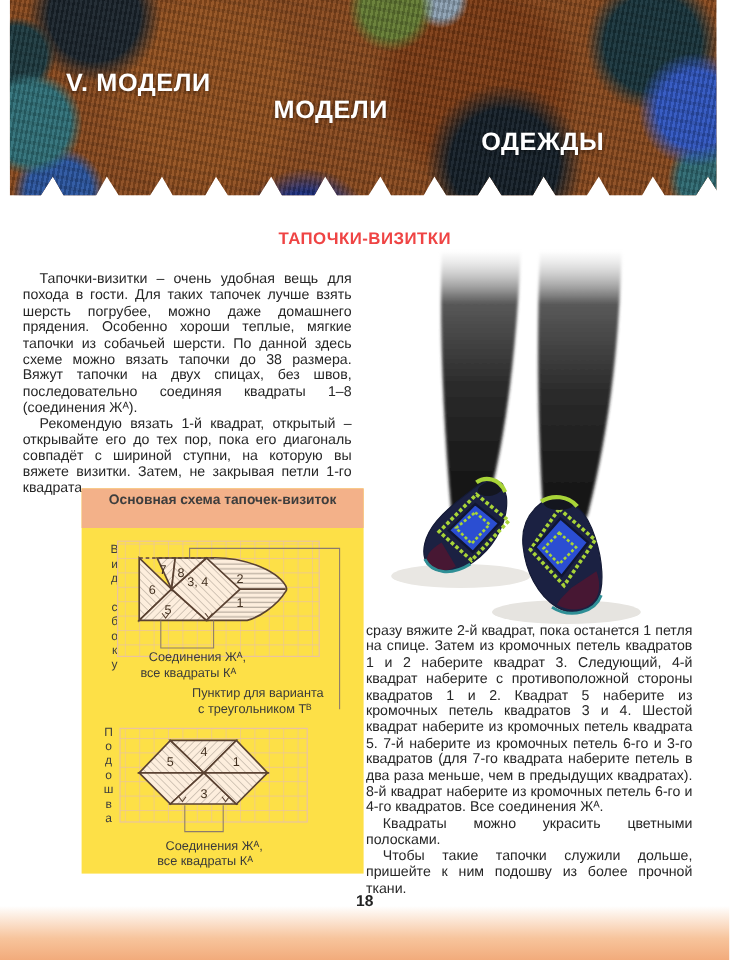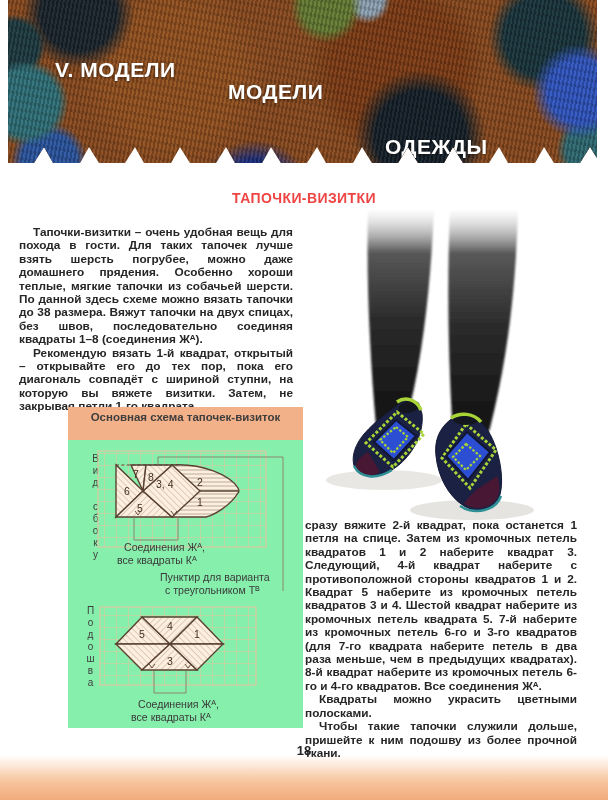--- a/index.html
+++ b/index.html
@@ -30,35 +30,35 @@
       481px 163px,491px 147px,500px 163px,527px 163px,536px 147px,546px 163px,572px 163px,582px 147px,
       592px 163px,592px 0);}
   .knit::after{content:"";position:absolute;inset:0;
     background-image:
       repeating-linear-gradient(100deg, rgba(0,0,0,.16) 0 2px, rgba(255,255,255,.05) 2px 4px),
       repeating-linear-gradient(10deg, rgba(0,0,0,.10) 0 3px, transparent 3px 8px);}
   .knit-title{position:absolute;color:#ffffff;font-weight:bold;font-size:21px;letter-spacing:.5px;
     z-index:2;text-shadow:0 1px 3px rgba(0,0,0,.45);white-space:nowrap;}
   .kt1{left:47px;top:58px;}
   .kt2{left:220px;top:80px;}
-  .kt3{left:377px;top:107px;margin-top:28px;}
+  .kt3{left:393px;top:107px;}
 
   
   .section-title{position:absolute;left:0;top:190px;width:608px;text-align:center;
     font-size:14px;font-weight:bold;color:#ef4444;letter-spacing:.4px;}
 
   
   .col{position:absolute;font-size:11.8px;line-height:13.4px;text-align:justify;color:#262626;}
-  .col p{margin:0;text-indent:14px;font-weight:bold;}
+  .col p{margin:0;text-indent:14px;}
   .col p.noindent{text-indent:0;}
   .col-left{left:19px;top:226px;width:274px;}
   .col-right{left:305px;top:519px;width:272px;}
 
   
-  .scheme{position:absolute;left:68px;top:407px;width:235px;height:321px;background:#86efac;}
+  .scheme{position:absolute;left:68px;top:407px;width:235px;height:321px;background:#fde047;}
   .scheme-band{position:absolute;left:0;top:0;width:235px;height:33px;background:#f3b189;
     text-align:center;font-size:11.5px;font-weight:bold;color:#3d3d3d;line-height:14px;padding-top:3px;
     box-sizing:border-box;}
   .v-label{position:absolute;writing-mode:vertical-rl;text-orientation:upright;
     font-size:10px;color:#3d3d3d;letter-spacing:1px;line-height:12px;}
   .vl-side{left:21px;top:46px;height:115px;}
   .vl-sole{left:16px;top:198px;height:95px;}
   .scheme svg{position:absolute;left:0;}
   .svg-side{top:34px;}
   .svg-sole{top:196px;}

